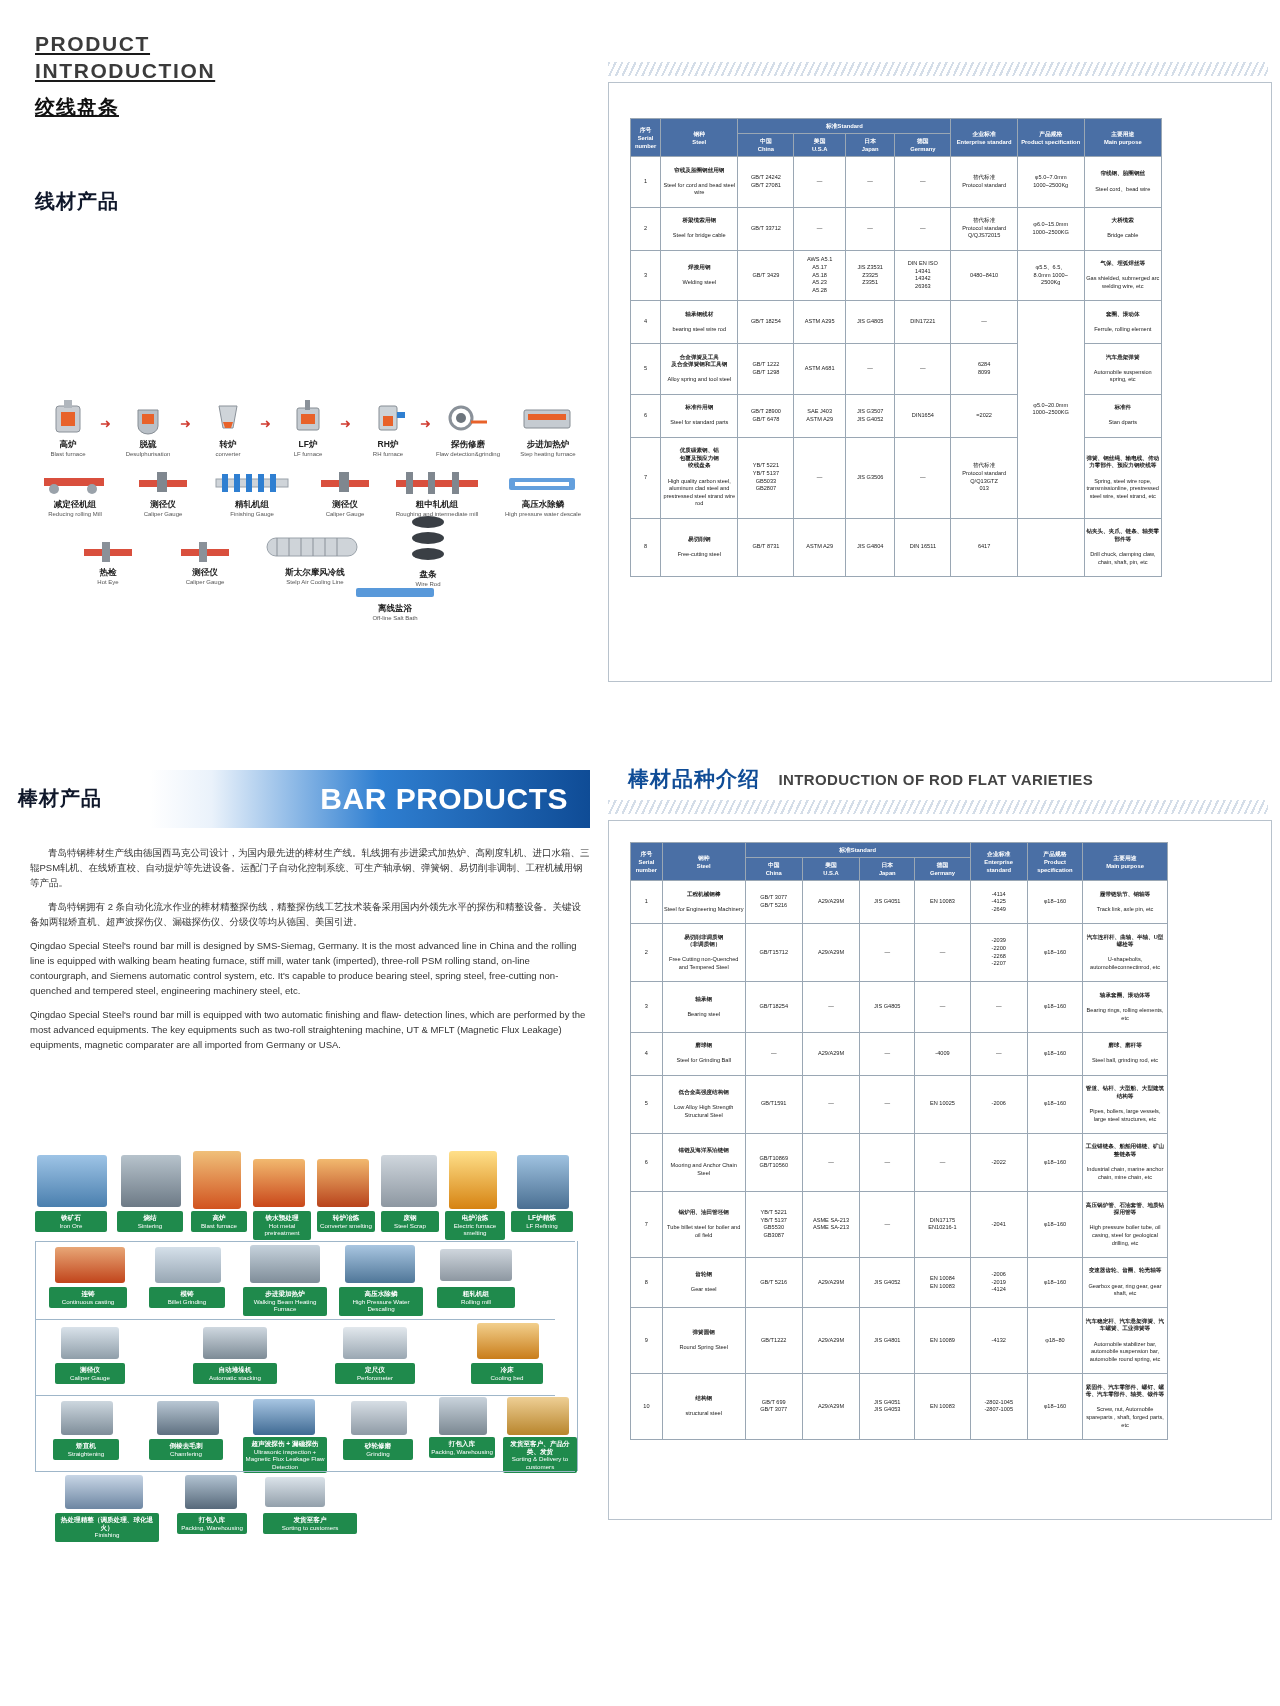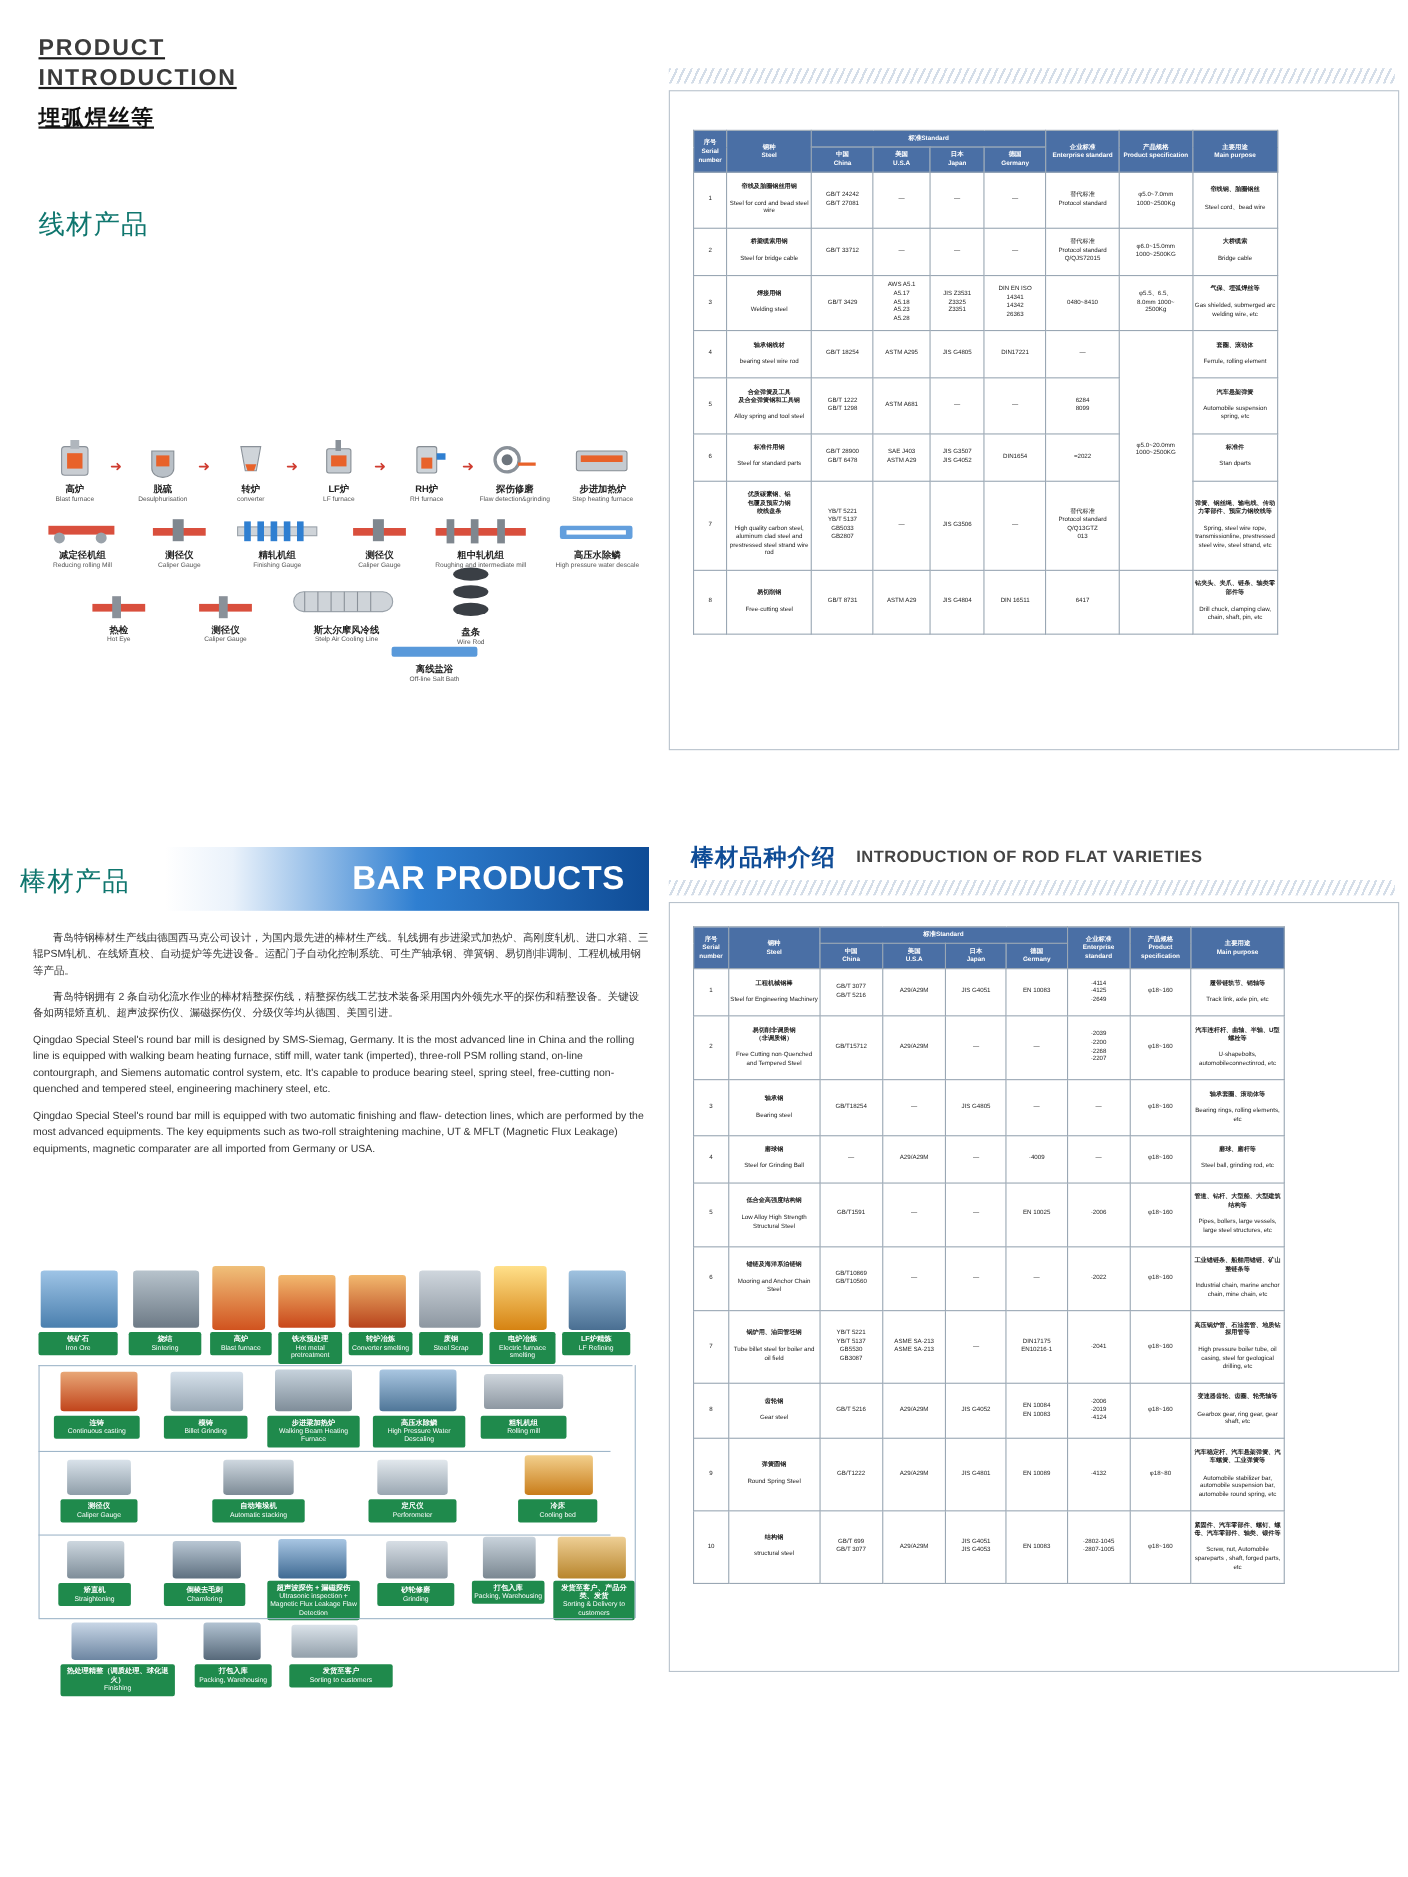--- a/index.html
+++ b/index.html
@@ -32,21 +32,21 @@
   .banner {
     position:absolute; height:58px; width:420px;
     background:linear-gradient(90deg,#ffffff 0%,#eaf2fb 14%,#2f7fd1 52%,#0f4c96 100%);
     display:flex; align-items:center; justify-content:flex-end;
     padding-right:22px;
   }
   .banner .en {
     color:#ffffff; font-size:30px; font-weight:bold; letter-spacing:0.5px;
   }
   .banner-cn {
-    position:absolute; font-size:24px; font-weight:normal; color:#0f766e;
+    position:absolute; font-size:20px; font-weight:bold; color:#0f172a;
     letter-spacing:1px;
   }
 
   .body-text { position:absolute; font-size:9.5px; line-height:15px; color:#333; }
   .body-text p { margin:0 0 9px 0; }
   .body-text p.indent { text-indent:18px; }
 
   
   .flow-wrap { position:absolute; }
   .flow-node { position:absolute; text-align:center; }
@@ -115,21 +115,21 @@
 </head>
 <body>
 
 <div class="page">
 
   <div class="left-col">
 
     <div class="prod-intro">
       <div class="en1">PRODUCT</div>
       <div class="en2">INTRODUCTION</div>
-      <div class="cn">埋弧焊丝等</div>
+      <div class="cn">绞线盘条</div>
     </div>
 
     <div class="banner-cn" style="left:35px; top:188px;">线材产品</div>
 
     <div class="body-text" style="left:30px; top:243px; width:560px;">
     </div>
 
     <div class="flow-wrap" style="left:20px; top:390px; width:570px; height:230px;">
 
       <div class="flow-node" style="left:18px; top:10px; width:60px;">

